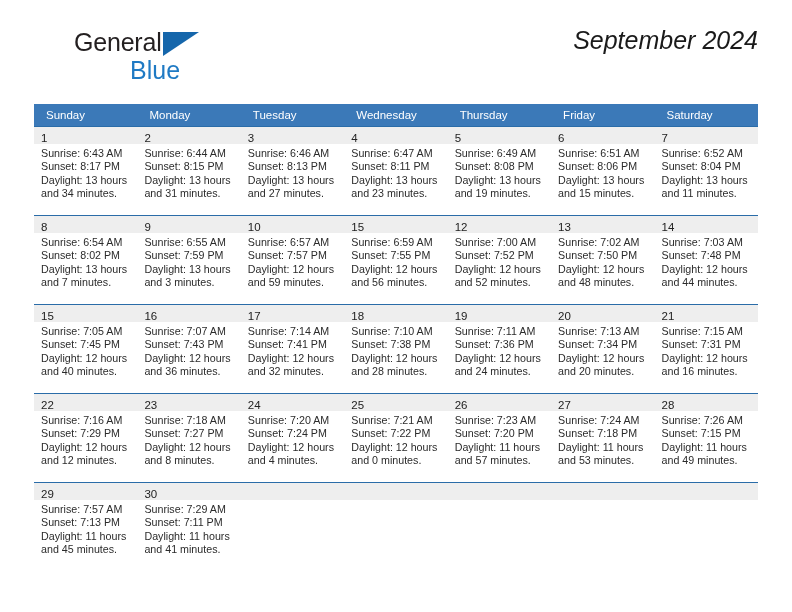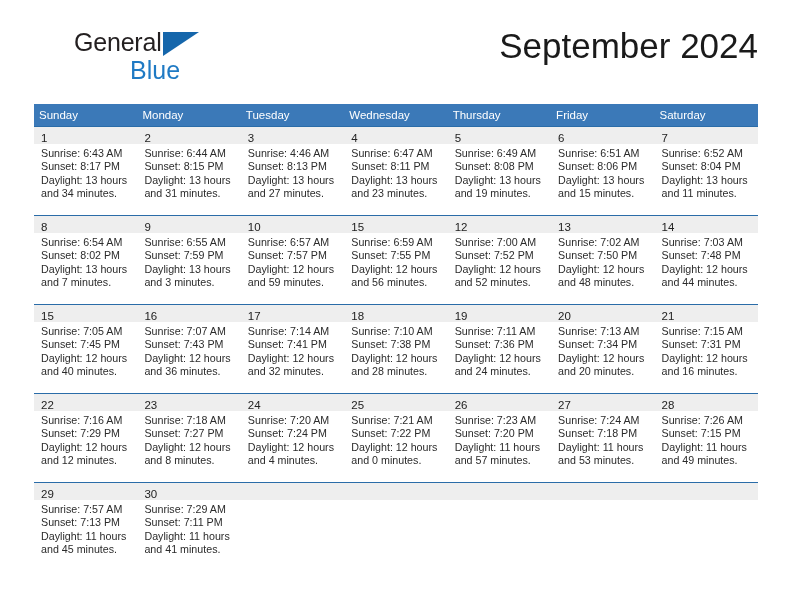--- a/index.html
+++ b/index.html
@@ -64,24 +64,25 @@
     line-height: 1;
     text-align: right;
   }
   .title-block {
     position: absolute;
     right: 0;
     top: 0;
     text-align: right;
   }
   .cal-title {
-    font-size: 35px;
+    font-size: 25px;
     color: #1a1a1a;
     line-height: 1.15;
     white-space: nowrap;
+    font-style: italic;
   }
   .cal-location {
     font-size: 13.5px;
     color: #1a1a1a;
     margin-top: 8px;
     white-space: nowrap;
   }
 
   
   .calendar {
@@ -91,21 +92,21 @@
     width: 724px;
     border-collapse: collapse;
     table-layout: fixed;
   }
   .calendar th {
     background: #3b79b8;
     color: #ffffff;
     font-size: 11.5px;
     font-weight: normal;
     text-align: left;
-    padding: 5px 0 5px 5px;
+    padding: 5px 0 5px 12px;
     height: 12px;
     border: none;
   }
   .calendar td {
     vertical-align: top;
     padding: 0;
     border: none;
     width: 103.42px;
   }
   .week-row > td {
@@ -194,21 +195,21 @@
                 <div class="line">Sunset: 8:15 PM</div>
                 <div class="line">Daylight: 13 hours</div>
                 <div class="line">and 31 minutes.</div>
               </div>
             </div>
           </td>
           <td>
             <div class="daycell">
               <div class="daynum-band"><span class="daynum">3</span></div>
               <div class="lines">
-                <div class="line">Sunrise: 4:46 AM</div>
+                <div class="line">Sunrise: 6:46 AM</div>
                 <div class="line">Sunset: 8:13 PM</div>
                 <div class="line">Daylight: 13 hours</div>
                 <div class="line">and 27 minutes.</div>
               </div>
             </div>
           </td>
           <td>
             <div class="daycell">
               <div class="daynum-band"><span class="daynum">4</span></div>
               <div class="lines">

